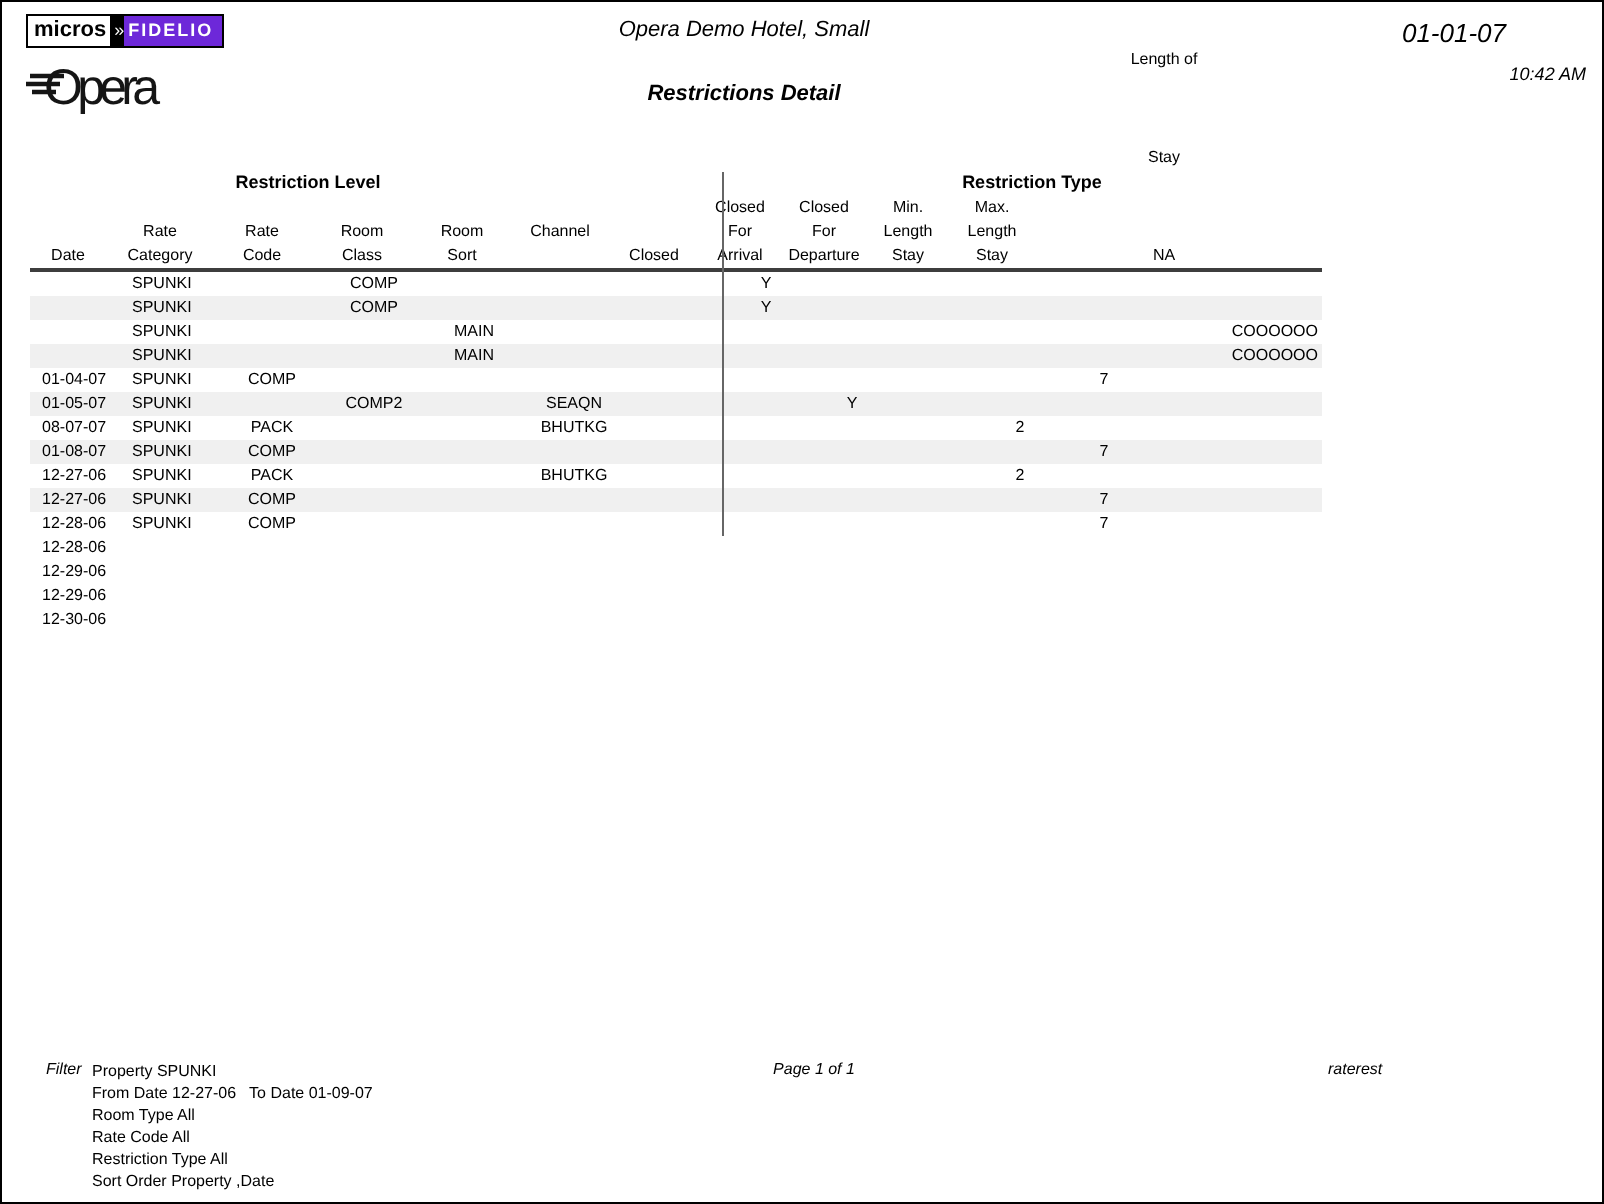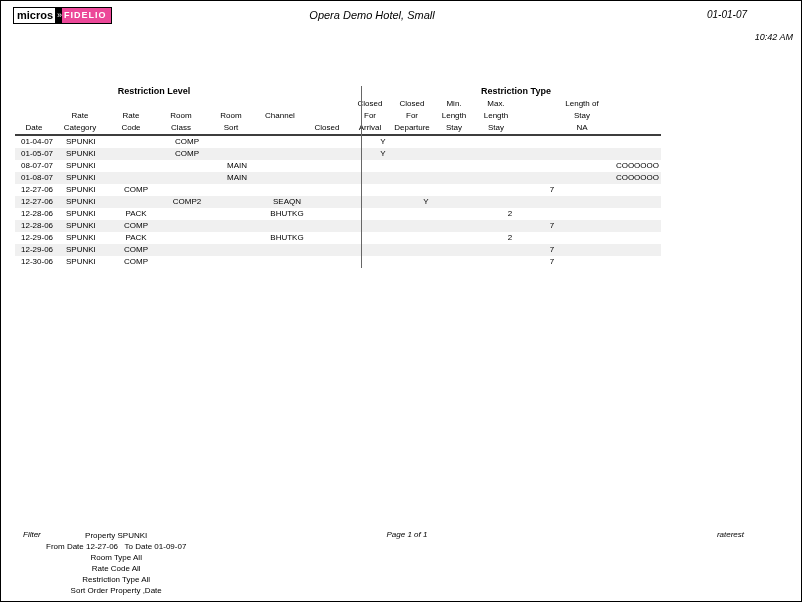--- a/index.html
+++ b/index.html
@@ -3,68 +3,75 @@
 <meta charset="utf-8">
 <style>
   * { margin:0; padding:0; box-sizing:border-box; }
   html,body { width:802px; height:602px; }
   body { font-family:"Liberation Sans", sans-serif; color:#000; background:#fff; }
   #page { position:relative; width:802px; height:602px; background:#fff; border:1px solid #000; overflow:hidden; }
 
   
   .mf-logo { position:absolute; left:12px; top:6px; display:inline-flex; align-items:stretch; border:1px solid #000; height:17px; }
   .mf-micros { background:#fff; color:#000; font-weight:bold; font-size:11px; line-height:15px; padding:0 2px 0 3px; letter-spacing:0px; }
-  .mf-fidelio { background:#ec4899; color:#fff; font-weight:bold; font-size:9px; line-height:15px; padding:0 4px 0 2px; letter-spacing:1px; }
+  .mf-fidelio { background:#6d28d9; color:#fff; font-weight:bold; font-size:9px; line-height:15px; padding:0 4px 0 2px; letter-spacing:1px; }
   .mf-arrow { background:#000; color:#fff; font-size:9px; line-height:15px; padding:0 0 0 2px; }
   .opera-logo { position:absolute; left:12px; top:26px; }
   .hotel-title { position:absolute; left:0; top:8px; width:742px; text-align:center; font-style:italic; font-size:11px; }
   .report-title { position:absolute; left:0; top:40px; width:742px; text-align:center; font-style:italic; font-weight:bold; font-size:11px; }
-  .head-date { position:absolute; left:660px; top:8px; width:132px; text-align:center; font-style:italic; font-size:10px; }
+  .head-date { position:absolute; left:660px; top:8px; width:132px; text-align:center; font-style:italic; font-size:13px; }
   .head-time { position:absolute; left:660px; top:31px; width:132px; text-align:right; font-style:italic; font-size:9px; }
 
   
   #report { position:absolute; left:14px; top:85px; width:646px; height:182px; font-size:8px; }
   .group-title { position:absolute; top:0; font-weight:bold; font-size:9px; text-align:center; }
   .group-title.left { left:64px; width:150px; }
   .group-title.right { left:426px; width:150px; }
   #col-headers { position:absolute; left:0; top:12px; width:646px; height:36px; display:flex; }
   .hcell { display:flex; flex-direction:column; justify-content:flex-end; text-align:center; }
   .hline { height:12px; line-height:12px; white-space:nowrap; }
-  .hcell.c12 { padding-left:42px; }
+  .hcell.c12 { padding-left:42px;gap:37px; }
   #header-rule { position:absolute; left:0; top:48px; width:646px; height:2px; background:#3d3d3d; }
   #rows { position:absolute; left:0; top:50px; width:646px; }
   .drow { display:flex; height:12px; line-height:12px; }
   .drow:nth-child(even) { background:#f0f0f0; }
   .dcell { text-align:center; white-space:nowrap; }
-  .dcell.c0 { text-align:right; padding-left:6px; }
+  .dcell.c0 { text-align:right; padding-left:6px;margin-top:48px; }
   .dcell.c1 { text-align:left; padding-left:13px; }
   .dcell.c12 { text-align:right; padding-right:2px; }
   .c0{width:38px}.c1{width:56px}.c2{width:54px}.c3{width:48px}.c4{width:52px}.c5{width:48px}
   .c6{width:50px}.c7{width:44px}.c8{width:42px}.c9{width:42px}.c10{width:42px}.c11{width:42px}.c12{width:88px}
   #group-sep { position:absolute; left:346px; top:0; width:1px; height:182px; background:#666; }
 
   
   .filter-label { position:absolute; left:22px; top:529px; font-style:italic; font-size:8px; }
-  .filter-lines { position:absolute; left:45px; top:529px; font-size:8px; line-height:11px;text-align:center; }
+  .filter-lines { position:absolute; left:45px; top:529px; font-size:8px; line-height:11px; }
   .filter-lines span { display:block; white-space:pre; }
   .page-label { position:absolute; left:340px; top:529px; width:132px; text-align:center; font-style:italic; font-size:8px; }
-  .report-code { position:absolute; left:663px; top:529px; width:80px; text-align:right; font-style:italic; font-size:8px; }
+  .report-code { position:absolute; left:663px; top:529px; width:80px; text-align:left; font-style:italic; font-size:8px; }
 </style>
 </head>
 <body>
 
 <div id="page">
 
   <div class="mf-logo">
     <span class="mf-micros">micros</span>
     <span class="mf-arrow">»</span>
     <span class="mf-fidelio">FIDELIO</span>
   </div>
+  <div class="opera-logo">
+    <svg width="72" height="30" viewBox="0 0 72 30">
+      <path d="M2 11 H19 M0 15 H17 M3 19 H15" stroke="#151515" stroke-width="2.2" fill="none"></path>
+      <text x="9" y="25" font-family="Liberation Sans, sans-serif" font-size="25" fill="#151515" textLength="58">Opera</text>
+    </svg>
+  </div>
 
   <div class="hotel-title">Opera Demo Hotel, Small</div>
+  <div class="report-title">Restrictions Detail</div>
 
   <div class="head-date">01-01-07</div>
   <div class="head-time">10:42 AM</div>
 
   <div id="report">
     <div class="group-title left">Restriction Level</div>
     <div class="group-title right">Restriction Type</div>
     <div id="col-headers">
         <div class="hcell c0">
           <div class="hline"></div>

